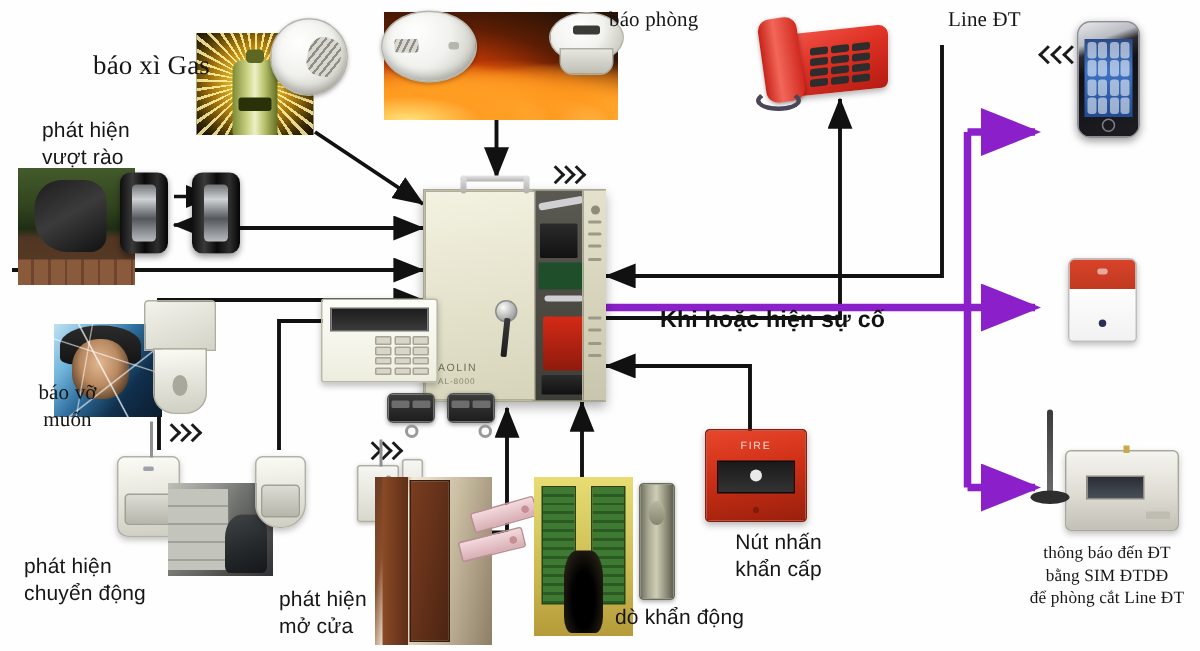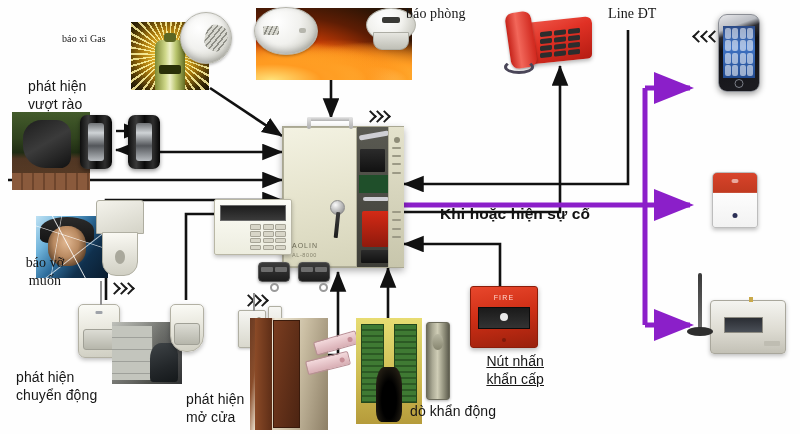--- a/index.html
+++ b/index.html
@@ -481,21 +481,21 @@
     </g>
   </svg>
 
   <div class="photo gasposter" style="left:131px; top:22px; width:78px; height:68px;">
     <div class="gasrays"></div>
     <div class="cyl"></div>
   </div>
   <div class="node smokeround" style="left:180px; top:12px; width:52px; height:52px;">
     <div class="grille" style="left:24px; top:12px; width:22px; height:26px; transform:rotate(14deg);"></div>
   </div>
-  <div class="lbl lbl-serif" style="left:62px; top:33px; font-size:10px;">báo xì Gas</div>
+  <div class="lbl lbl-serif" style="left:62px; top:33px; font-size:18px;">báo xì Gas</div>
 
   <div class="lbl lbl-sans" style="left:28px; top:78px; font-size:14px; line-height:1.25;">phát hiện
 vượt rào</div>
 
   <div class="photo scene scene-fence" style="left:12px; top:112px; width:78px; height:78px;">
     <div style="position:absolute;left:14%;top:10%;width:62%;height:62%;
                 background:linear-gradient(150deg,#1d1d1d 0%, #3b3b3b 48%, #111 100%);
                 border-radius:38% 30% 22% 46%;"></div>
     <div style="position:absolute;left:0;bottom:0;width:100%;height:22%;
                 background:repeating-linear-gradient(90deg,#8a5a3c 0 9px,#6e452c 9px 11px);"></div>
@@ -544,21 +544,21 @@
         <i></i>
         <i></i>
         <i></i>
         <i></i>
         <i></i>
         <i></i>
     </div>
     <div class="handset"></div>
     <div class="cord"></div>
   </div>
-  <div class="lbl lbl-serif" style="left:608px; top:6px; font-size:14px;">Line ĐT</div>
+  <div class="lbl lbl-serif" style="left:632px; top:6px; font-size:14px;">Line ĐT</div>
 
   <div class="chev left" style="left:694px; top:32px;">
     <span style="left:0;top:0;"></span>
       <span style="left:8px;top:0;"></span>
       <span style="left:16px;top:0;"></span>
   </div>
   <div class="node iphone" style="left:718px; top:14px; width:42px; height:78px;">
     <div class="iscreen">
       <i></i>
         <i></i>
@@ -583,20 +583,23 @@
   <div class="node siren" style="left:712px; top:172px; width:46px; height:56px;"></div>
 
   <div class="node gsm" style="left:710px; top:300px; width:76px; height:54px;">
     <div class="antenna"></div>
     <div class="antbase"></div>
     <div class="gsmscreen"></div>
     <div style="position:absolute; right:7%; bottom:14%; width:22%; height:10%;
                 background:#bfbdb2; border-radius:1px;"></div>
     <div style="position:absolute; left:52%; top:-4px; width:4px; height:5px; background:#c9a94a;"></div>
   </div>
+  <div class="lbl lbl-serif" style="left:676px; top:362px; font-size:11.5px; line-height:1.3; text-align:center; width:124px;">thông báo đến ĐT
+bằng SIM ĐTDĐ
+để phòng cắt Line ĐT</div>
 
   <div class="node cabinet" style="left:282px; top:126px; width:122px; height:142px;">
     <div class="cab-inside">
       <div class="wire" style="left:8%; top:4%; width:62%; height:5px; transform:rotate(-10deg);"></div>
       <div class="txr" style="left:10%; top:16%; width:52%; height:16%;"></div>
       <div class="pcb" style="left:8%; top:34%; width:70%; height:13%;"></div>
       <div class="wire" style="left:16%; top:50%; width:54%; height:4px;"></div>
       <div class="batt" style="left:14%; top:60%; width:62%; height:26%;"></div>
       <div class="txr" style="left:12%; top:88%; width:64%; height:9%;"></div>
     </div>
@@ -727,16 +730,16 @@
   <div class="lbl lbl-sans" style="left:410px; top:404px; font-size:14px;">dò khẩn động</div>
 
   <div class="node callpoint" style="left:470px; top:286px; width:68px; height:62px;">
     <div class="cp-label">FIRE</div>
     <div class="cp-plate">
         <i></i>
       </div>
     <div style="position:absolute; left:50%; bottom:5px; transform:translateX(-50%);
                 width:4px; height:4px; background:#7e1b0b; border-radius:50%;"></div>
   </div>
-  <div class="lbl lbl-sans" style="left:470px; top:352px; font-size:14px; line-height:1.3; text-align:right; width:74px;text-decoration:underline;">Nút nhấn
+  <div class="lbl lbl-sans" style="left:482px; top:352px; font-size:14px; line-height:1.3; text-align:center; width:74px;">Nút nhấn
 khẩn cấp</div>
 
 </div>
 
 </body></html>

